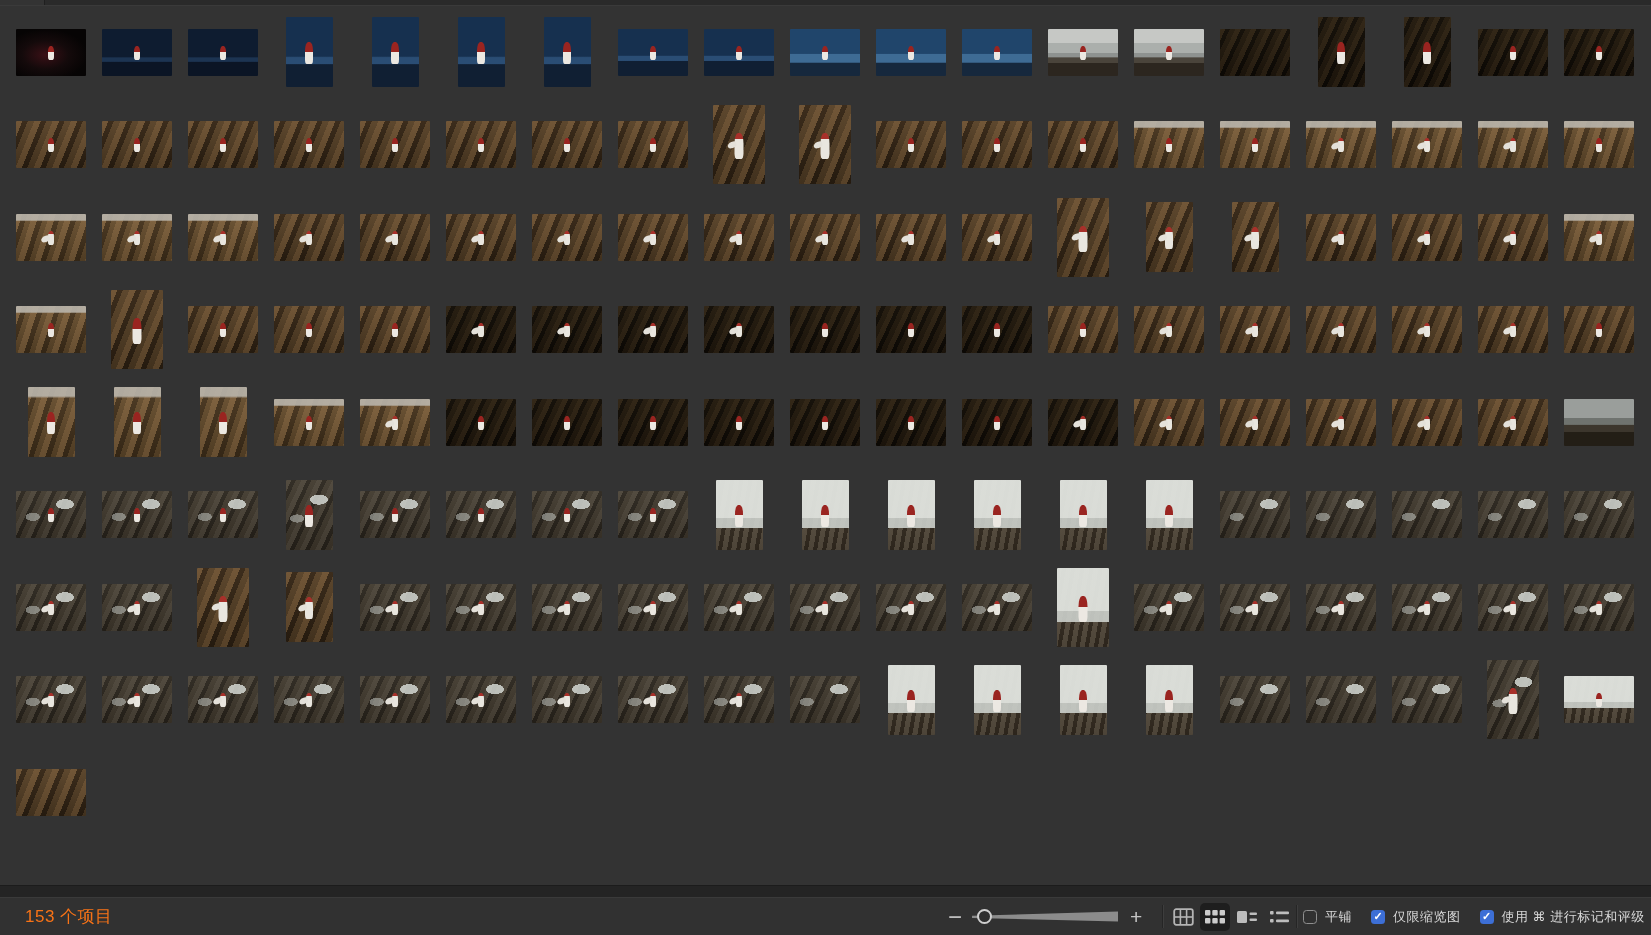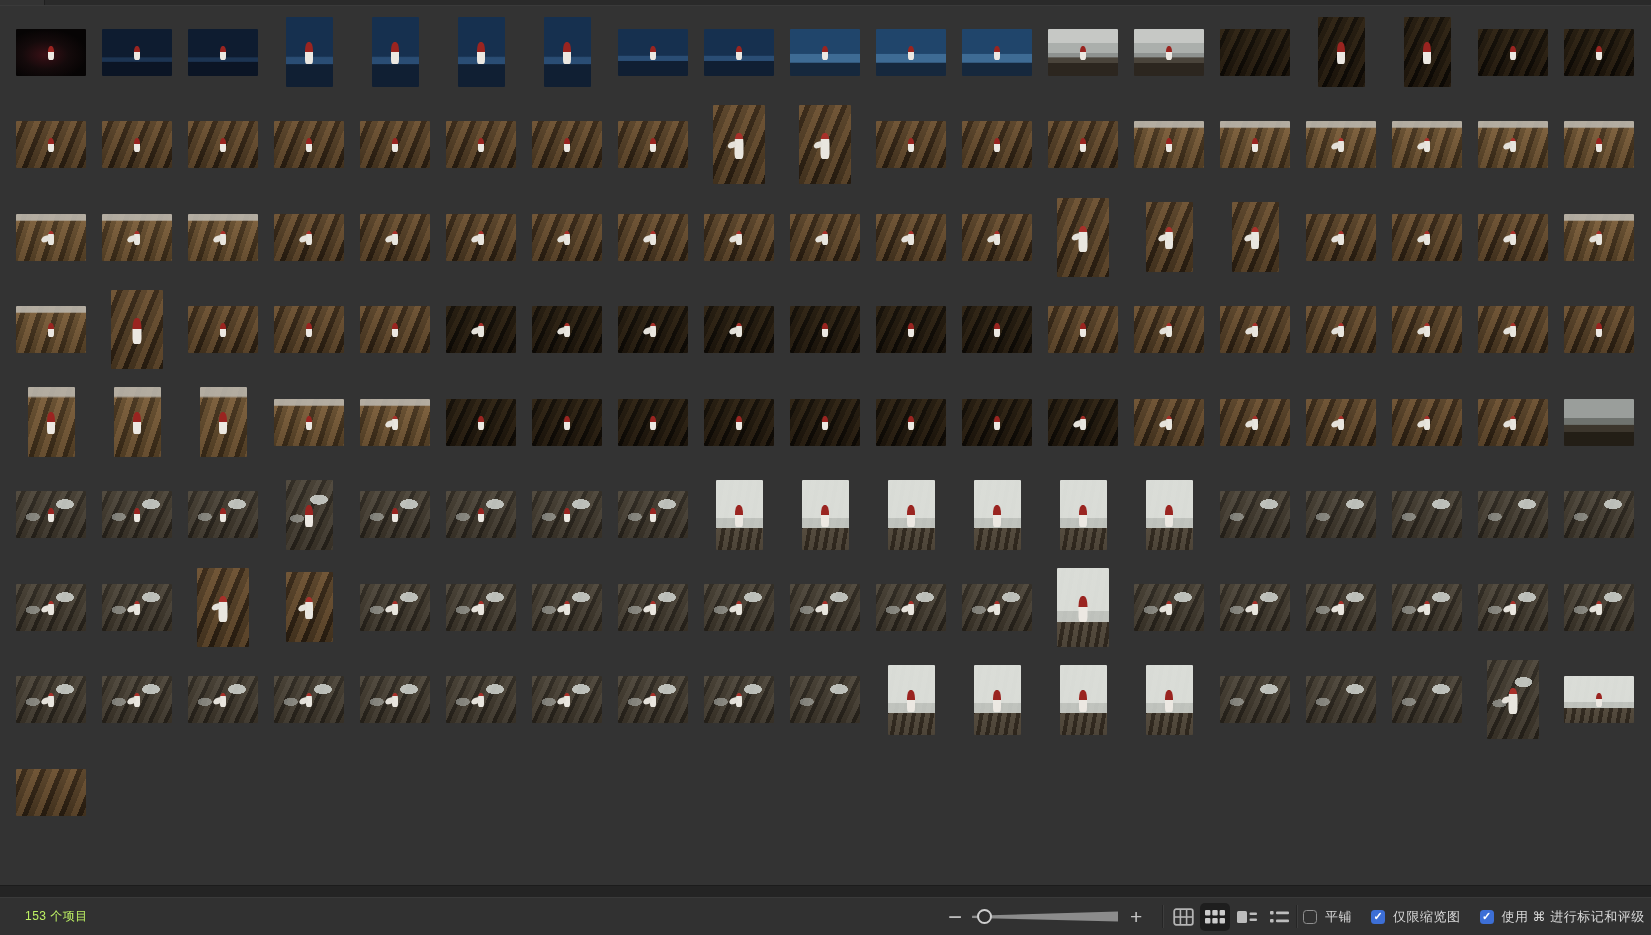--- a/index.html
+++ b/index.html
@@ -55,21 +55,21 @@
   .o-l .figure{width:6px;height:14px;}
   .o-p .figure{width:8px;height:22px;}
   .o-pt .figure{width:9px;height:26px;}
   .f1 .figure{background:linear-gradient(#9a2420 0 44%, #ece8e2 44%);}
   .fw .figure{background:linear-gradient(#a8302a 0 22%, #e9e6df 22%);}
   .fw .figure::before{content:"";position:absolute;left:-7px;top:34%;width:9px;height:6px;background:#e4e1da;border-radius:60% 40% 50% 50%;transform:rotate(-20deg);}
 
   
   .scroll-band{position:absolute;left:0;right:0;bottom:37px;height:13px;background:#242424;border-top:1px solid #1c1c1c;border-bottom:1px solid #3a3a3a;box-sizing:border-box;}
   .status-bar{position:absolute;left:0;right:0;bottom:0;height:37px;background:#313131;display:flex;align-items:center;}
-  .item-count{position:absolute;left:25px;font-size:12px;color:#bef264;letter-spacing:.5px;white-space:nowrap;}
+  .item-count{position:absolute;left:25px;font-size:17px;color:#f97316;letter-spacing:.5px;white-space:nowrap;}
 
   .zoom-cluster{position:absolute;left:948px;display:flex;align-items:center;}
   .zoom-minus,.zoom-plus{color:#c4c4c4;font-size:21px;line-height:20px;cursor:default;user-select:none;}
   .zoom-minus{margin-right:10px;font-size:24px;}
   .zoom-plus{margin-left:12px;}
   .slider{position:relative;width:146px;height:18px;}
   .slider-track{position:absolute;left:0;top:3px;width:146px;height:12px;background:#8c8c8c;clip-path:polygon(0 44%,100% 8%,100% 92%,0 62%);}
   .slider-knob{position:absolute;top:1px;width:15px;height:15px;border-radius:50%;background:#2f2f2f;border:2.5px solid #cfcfcf;box-sizing:border-box;transform:translateX(-7px);}
 
   .vsep{position:absolute;top:7px;width:1px;height:23px;background:#252525;border-right:1px solid #3d3d3d;}

